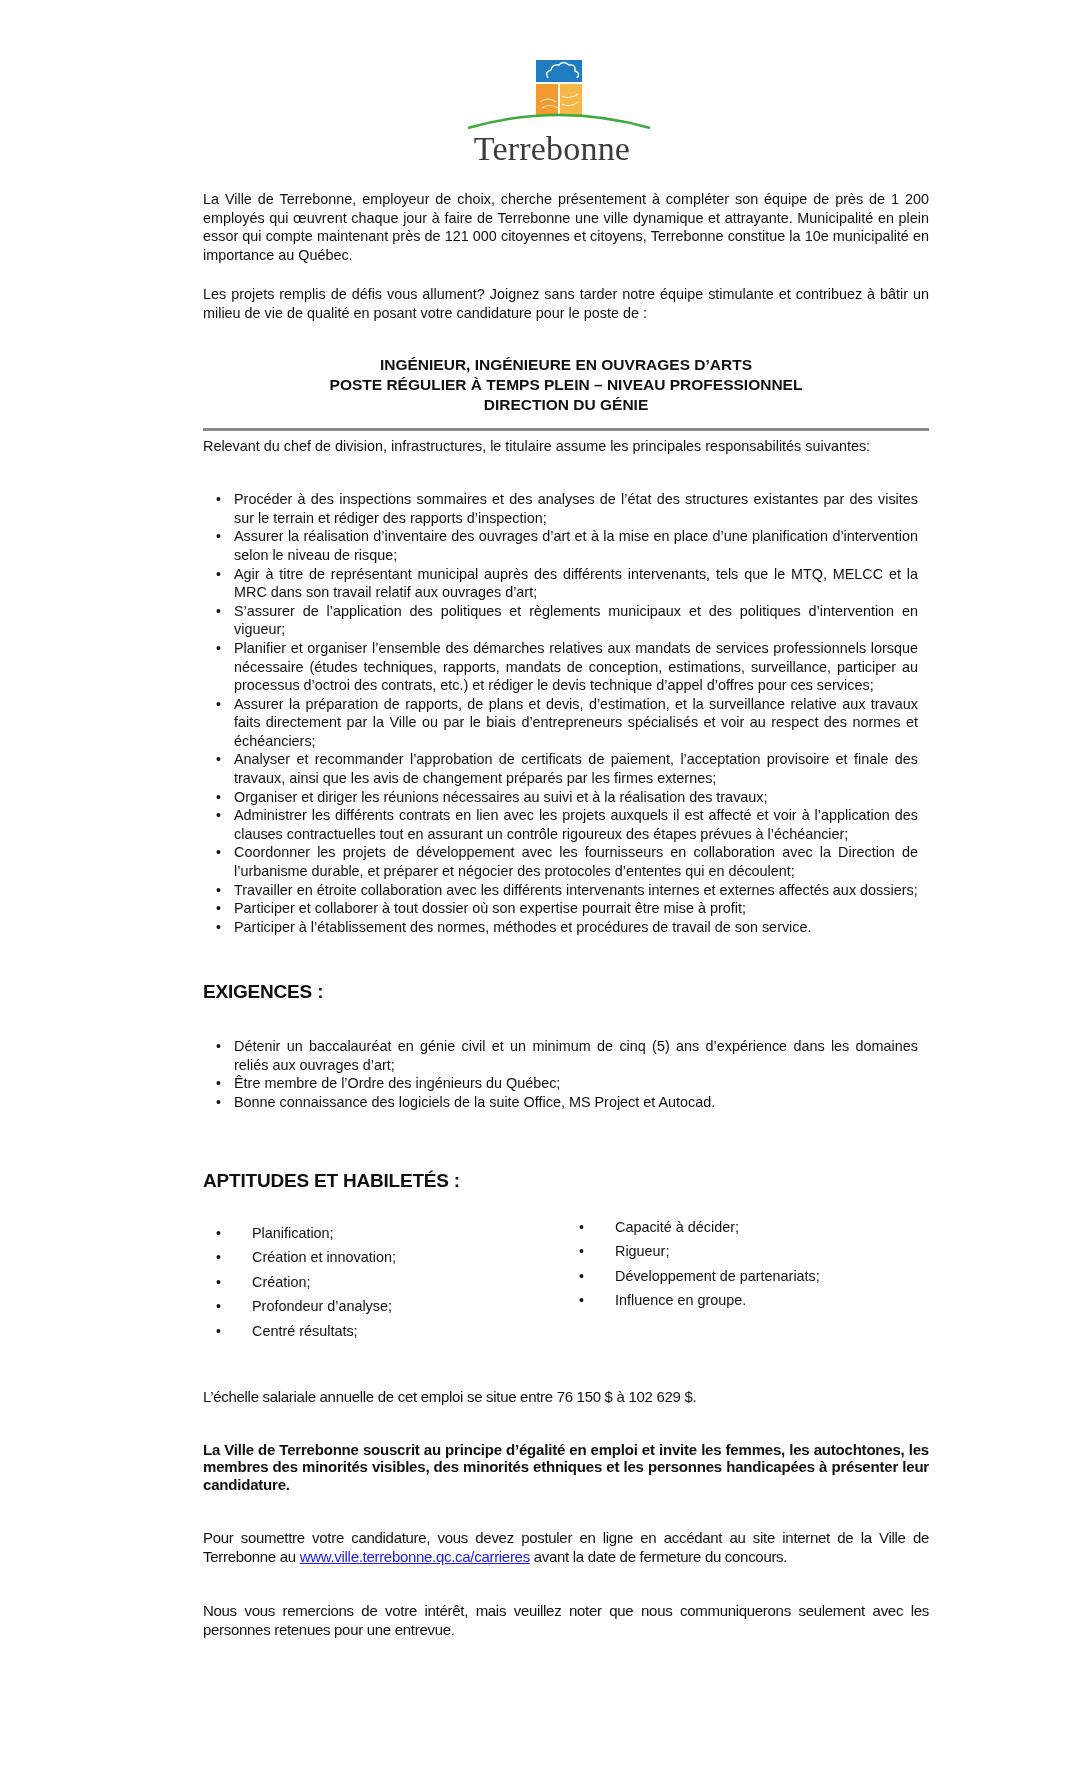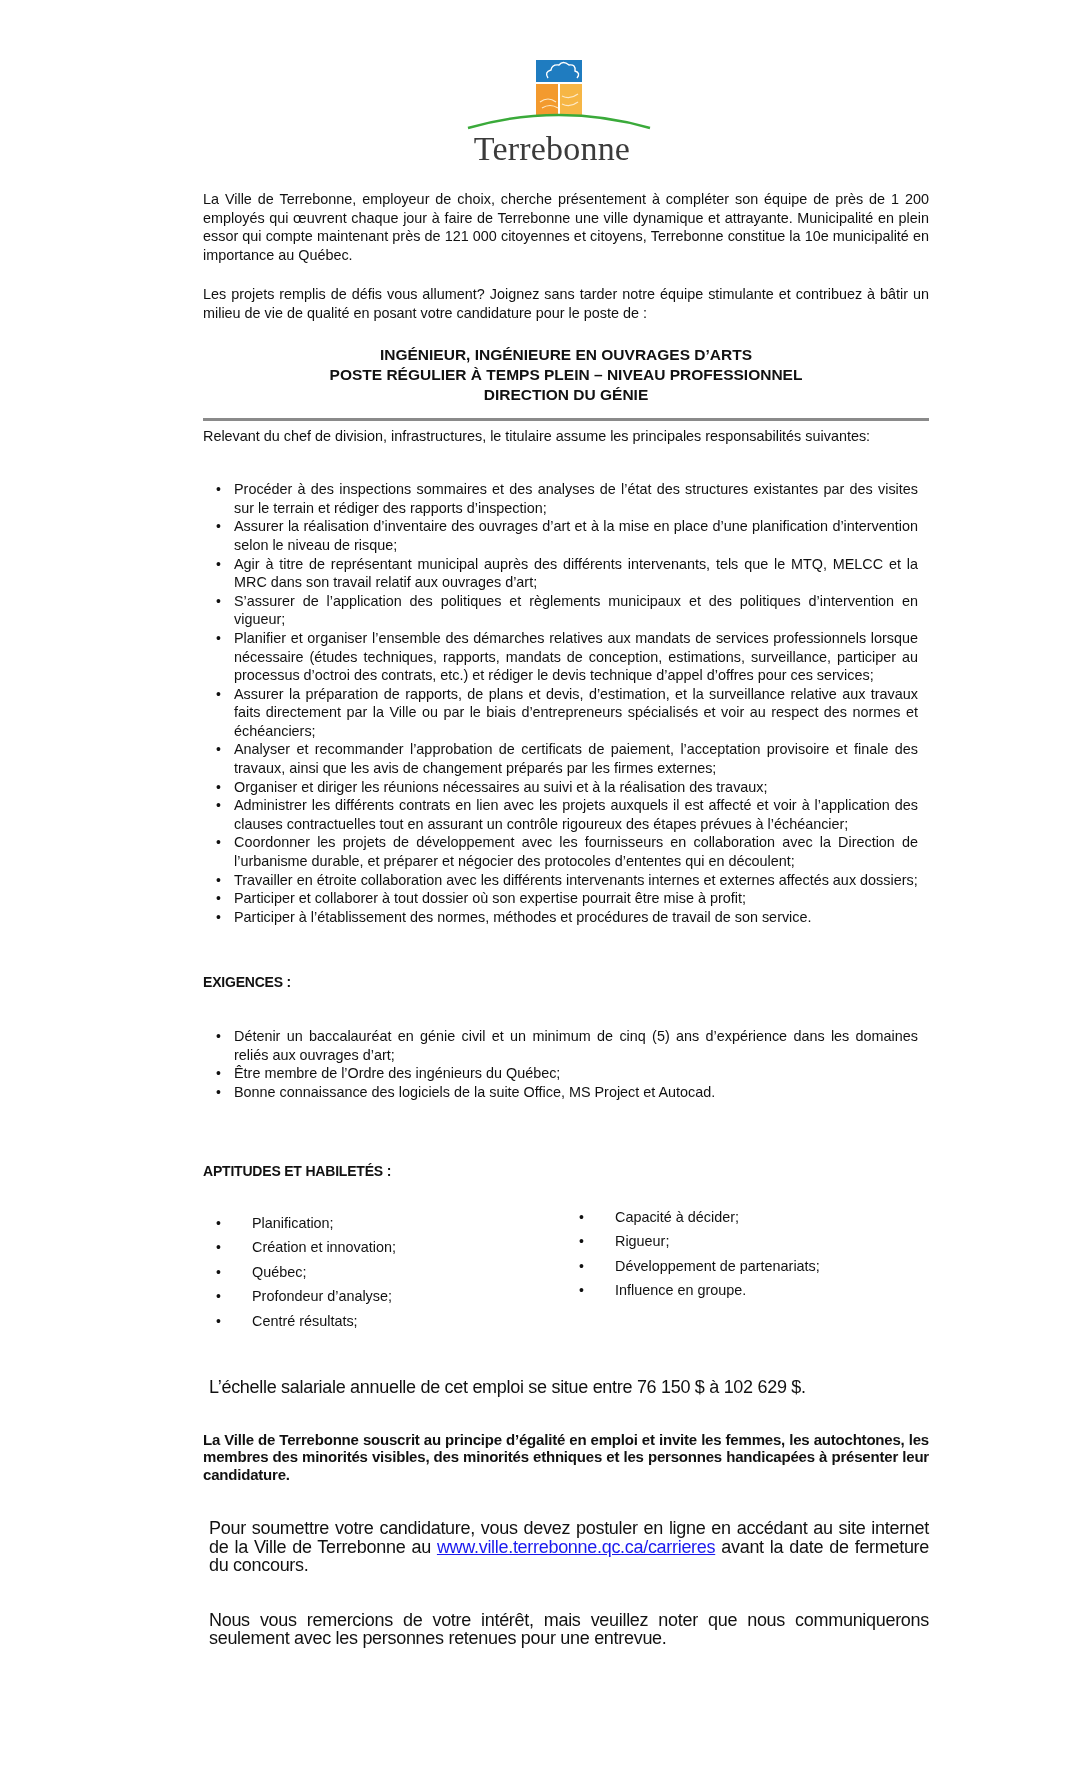--- a/index.html
+++ b/index.html
@@ -5,33 +5,33 @@
     html, body { margin: 0; padding: 0; background: #ffffff; }
     body { width: 1088px; height: 1792px; position: relative; overflow: hidden;
            font-family: "Liberation Sans", sans-serif; color: #111; }
     .page { position: absolute; left: 0; top: 0; width: 1088px; height: 1792px; }
     .logo { position: absolute; left: 452px; top: 58px; width: 200px; height: 115px; }
     .logo-text { position: absolute; left: 0; top: 72px; width: 200px; text-align: center;
                  font-family: "Liberation Serif", serif; font-size: 34px; color: #3b3b3b; letter-spacing: 0.2px; }
     .content { position: absolute; left: 203px; top: 190px; width: 726px; font-size: 14.4px; line-height: 18.6px; }
     p { margin: 0; text-align: justify; }
     .gap-lg { height: 21px; }
-    .title { text-align: center; font-weight: bold; font-size: 15.5px; line-height: 20px; margin-top: 22px; }
+    .title { text-align: center; font-weight: bold; font-size: 15.5px; line-height: 20px; margin-top: 32px; }
     .hr { height: 3px; background: #8a8a8a; margin-top: 13px; margin-bottom: 6px; }
     ul.bul { list-style: none; margin: 11px; padding: 0; }
     ul.bul li { position: relative; padding-left: 20px; text-align: justify; }
     ul.bul li::before { content: "\2022"; position: absolute; left: 2px; top: 0; font-size: 14px; }
-    .section-h { font-weight: bold; font-size: 14px; letter-spacing: -0.2px; }
+    .section-h { font-weight: bold; font-size: 19px; letter-spacing: -0.2px; }
     .cols { display: flex; margin-top: 19px; }
     .col { width: 398px; }
     .col ul li { padding-left: 38px; line-height: 24.5px; }
     .col ul li::before { left: 2px; }
     .col2 { margin-top: -6px; }
     .bold-p { font-weight: bold; font-size: 15px; line-height: 17.5px; letter-spacing: -0.2px; }
-    .small-p { font-size: 18px; line-height: 18.5px; letter-spacing: -0.3px; margin-left: 6px; }
+    .small-p { font-size: 15px; line-height: 18.5px; letter-spacing: -0.3px; }
     a.link { color: #1a1aee; text-decoration: underline; }
   </style>
 </head>
 <body>
 
 <div class="page">
 
   <div class="logo">
     <svg width="200" height="72" viewBox="0 0 200 72" style="position:absolute;left:0;top:0;">
       <rect x="84" y="2" width="46" height="22" fill="#1f7cc0"></rect>
@@ -83,21 +83,21 @@
       <li>Bonne connaissance des logiciels de la suite Office, MS Project et Autocad.</li>
     </ul>
 
     <div style="height:50px"></div>
     <div class="section-h">APTITUDES ET HABILETÉS :</div>
     <div class="cols">
       <div class="col">
         <ul class="bul">
           <li>Planification;</li>
           <li>Création et innovation;</li>
-          <li>Québec;</li>
+          <li>Création;</li>
           <li>Profondeur d’analyse;</li>
           <li>Centré résultats;</li>
         </ul>
       </div>
       <div class="col col2">
         <ul class="bul">
           <li>Capacité à décider;</li>
           <li>Rigueur;</li>
           <li>Développement de partenariats;</li>
           <li>Influence en groupe.</li>

